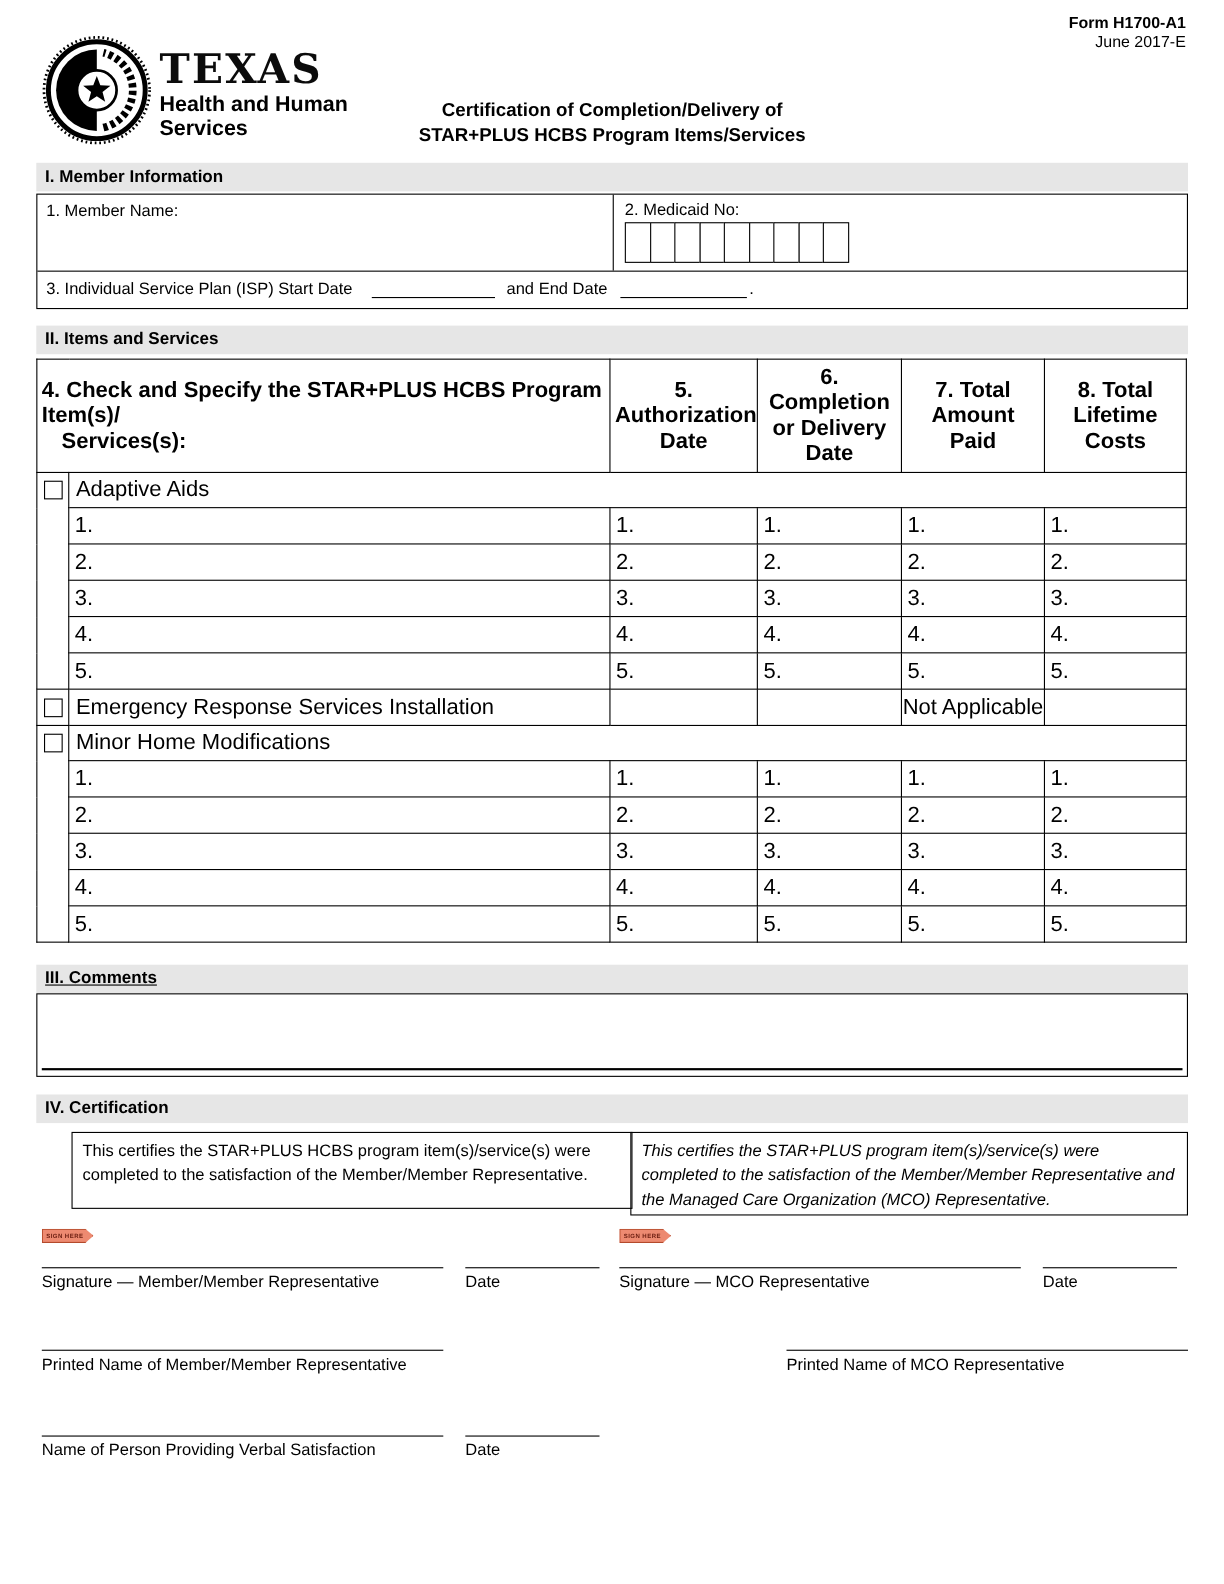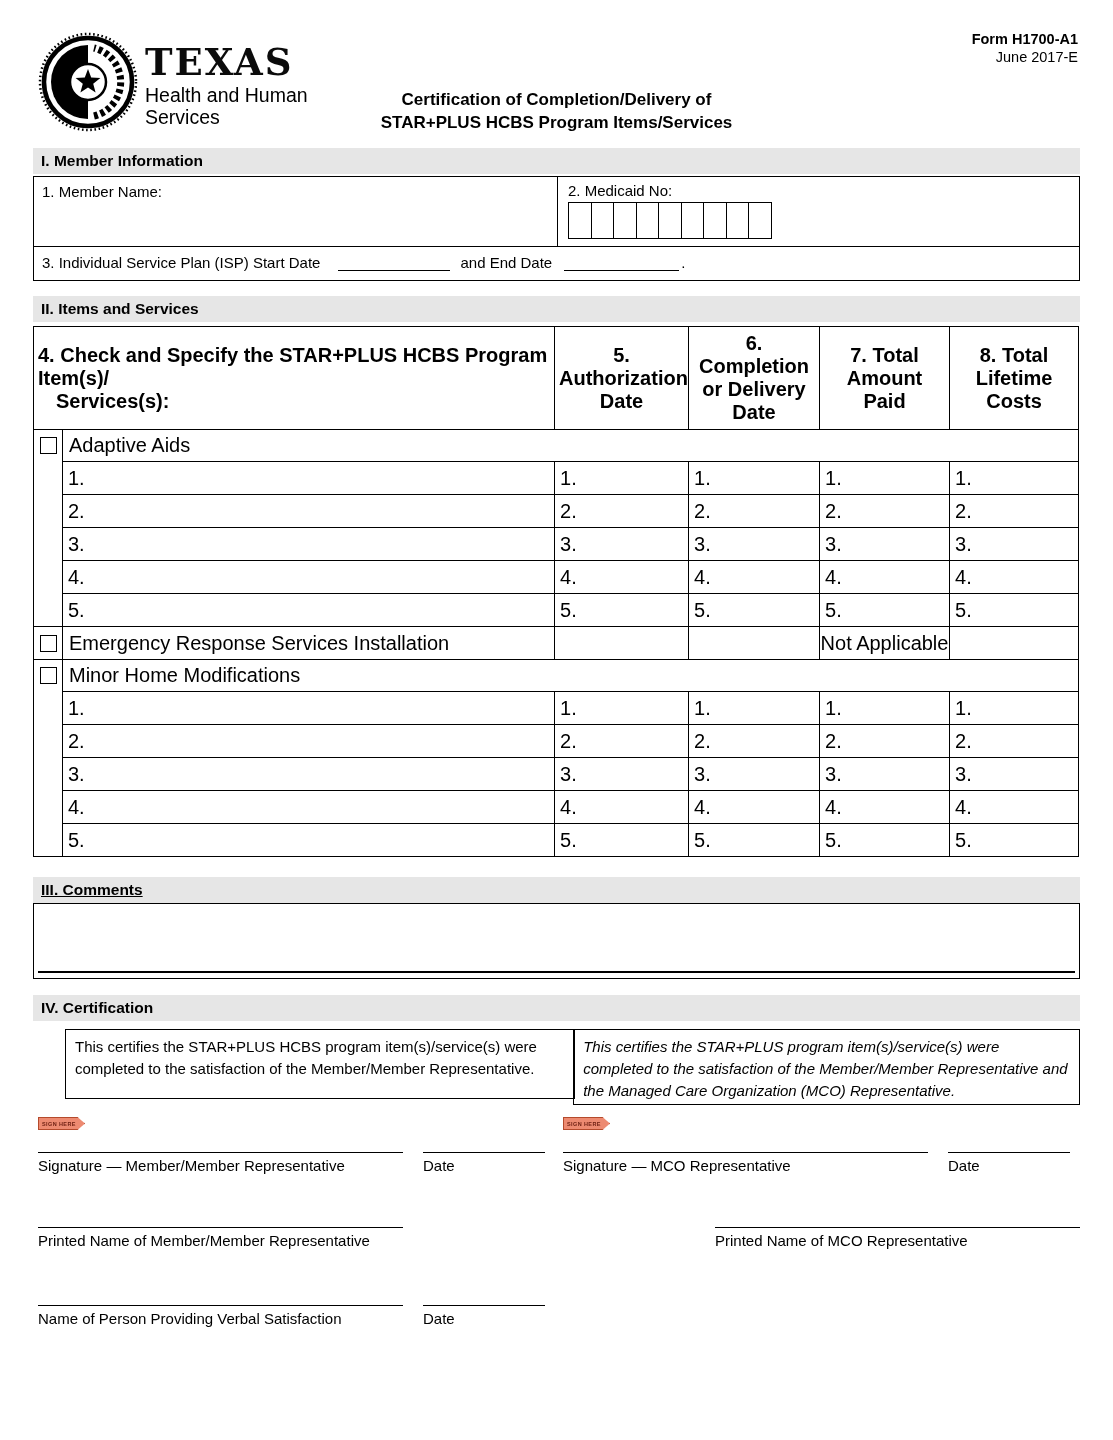--- a/index.html
+++ b/index.html
@@ -17,22 +17,22 @@
   }
 
   
   .header { position: relative; height: 148px; }
   .seal { position: absolute; left: 5px; top: 32px; width: 100px; height: 100px; }
   .agency-text { position: absolute; left: 112px; top: 42px; }
   .agency-name {
     font-family: "DejaVu Serif", serif;
     font-size: 37px; font-weight: 600; letter-spacing: 2px; line-height: 40px; color:#0b0b0b;
   }
-  .agency-sub { font-size: 19.5px; font-weight: normal; line-height: 22px; margin-top: 2px; }
-  .form-meta { position: absolute; right: 2px; top: 31px; text-align: right; font-size: 14.5px; line-height: 17.5px; }
+  .agency-sub { font-size: 19.5px; font-weight: bold; line-height: 22px; margin-top: 2px; }
+  .form-meta { position: absolute; right: 2px; top: 13px; text-align: right; font-size: 14.5px; line-height: 17.5px; }
   .form-meta .num { font-weight: bold; }
   .form-title { position: absolute; left: 0; right: 0; top: 88px; text-align: center; font-weight: bold; font-size: 17px; line-height: 23px; }
 
   
   .section-bar {
     background: #e6e6e6;
     font-weight: bold;
     font-size: 15.5px;
     padding: 4px 8px 0 8px;
     height: 26px;

